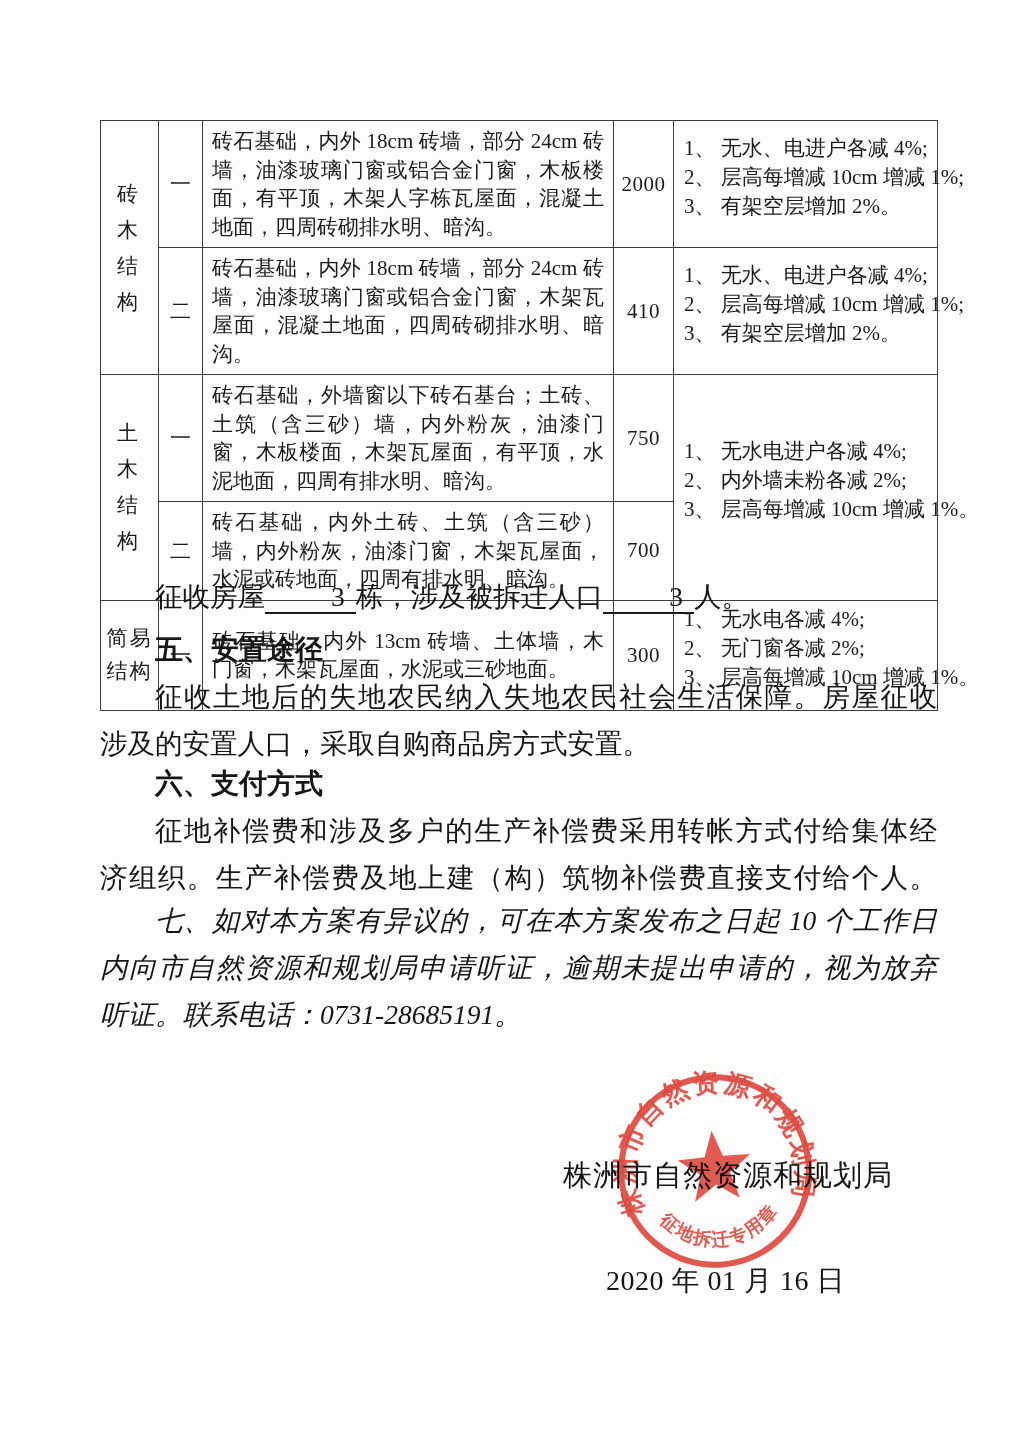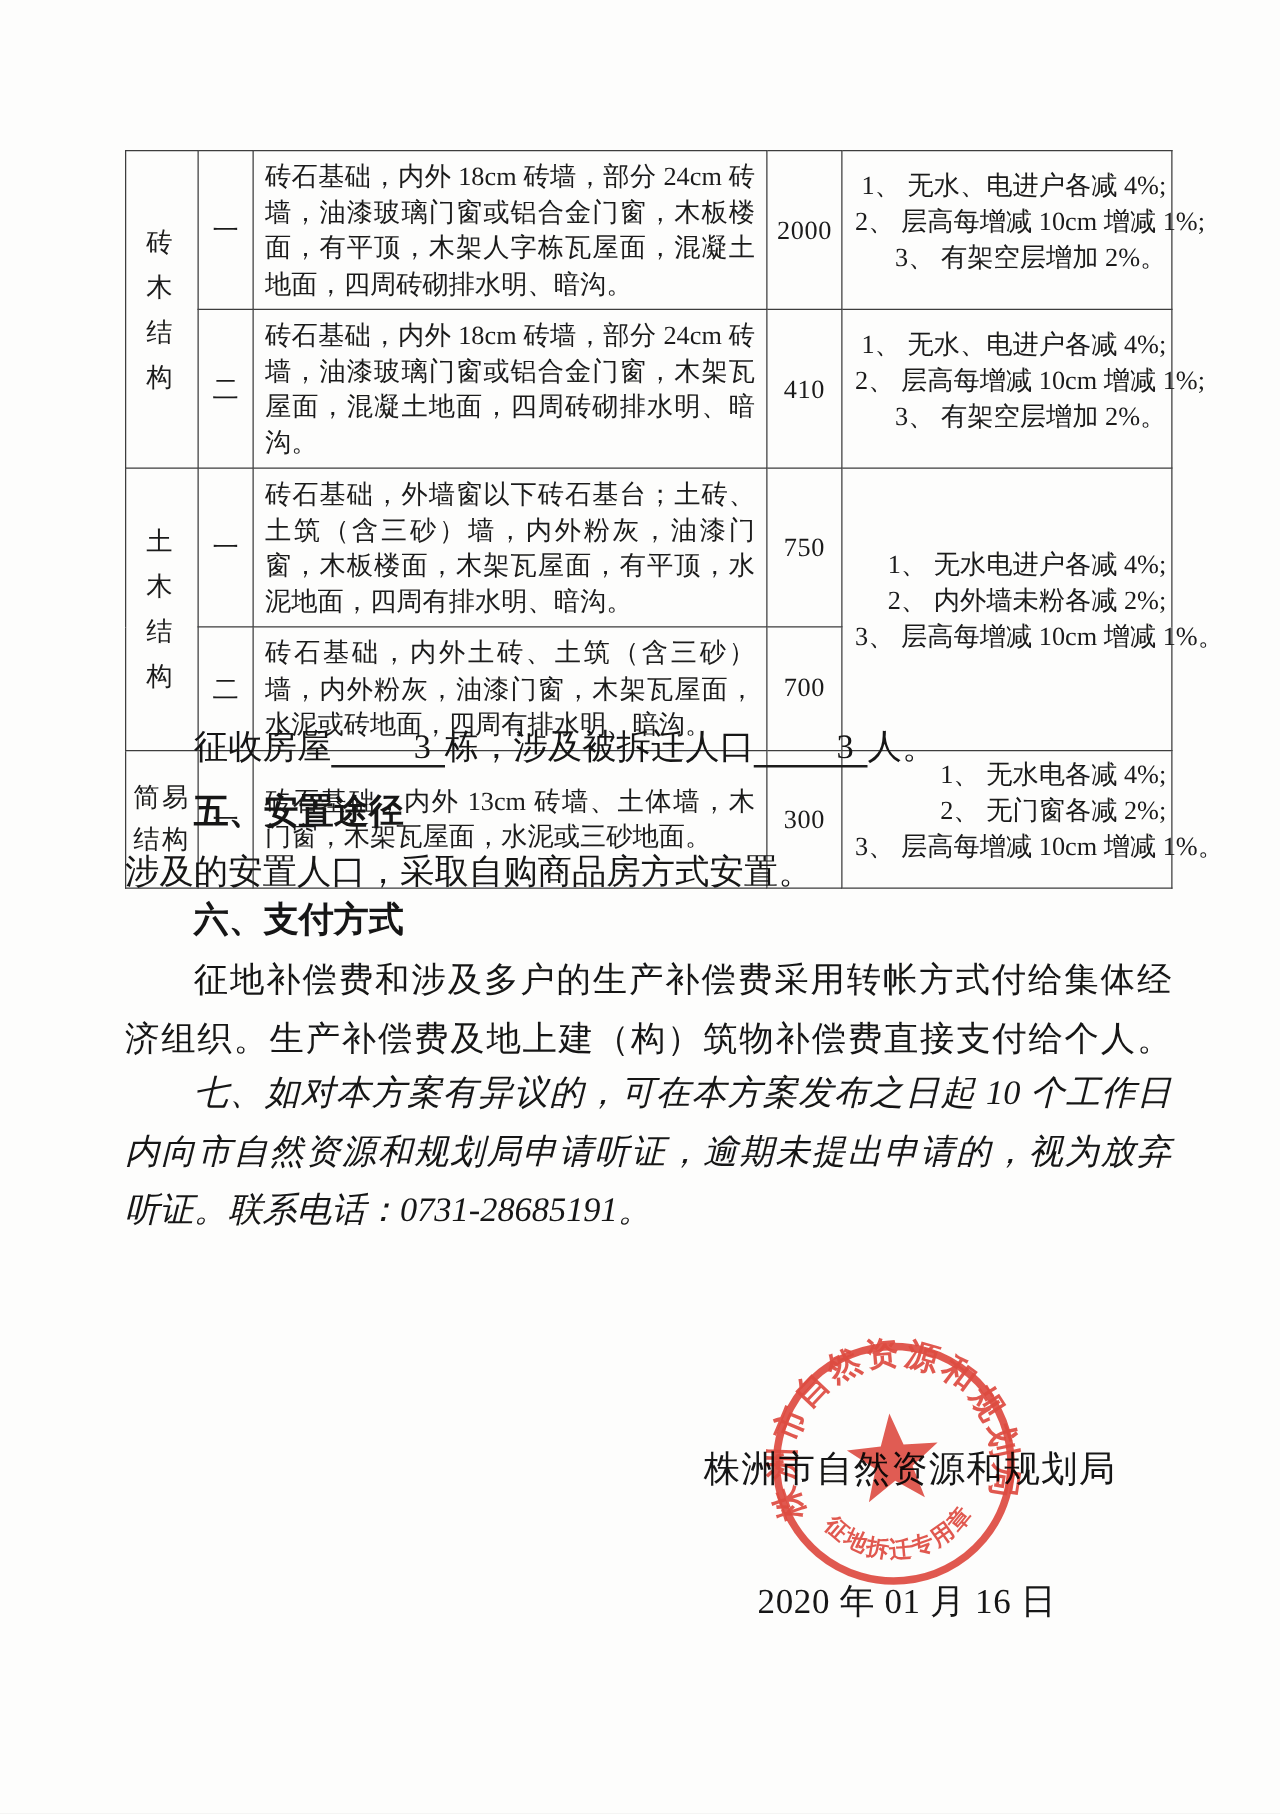--- a/index.html
+++ b/index.html
@@ -17,21 +17,21 @@
   table.comp td {
     border:1.5px solid #3d3d3d; vertical-align:middle;
     font-size:21px; color:#1b1b1b;
   }
   td.c-type { text-align:center; font-size:23px; }
   .vtext { width:25px; margin:0 auto; line-height:36px; word-break:break-all; text-align:left; }
   .vtext2 div { line-height:33px; text-align:center; letter-spacing:2px; }
   td.c-grade { text-align:center; font-size:23px; }
   td.c-desc { padding:6px 9px; line-height:28.5px; text-align:justify; font-size:20.5px; }
   td.c-price { text-align:center; font-size:23px; letter-spacing:0.5px; }
-  td.c-adj { padding:4px 4px 18px 10px; font-size:19.5px;text-align:right; }
+  td.c-adj { padding:4px 4px 18px 10px; font-size:19.5px; }
   td.c-adj .adj-line { line-height:29px; white-space:nowrap; }
   
   .bodytext { position:absolute; left:100px; top:573px; width:837px; font-size:27.5px; line-height:47px; }
   .line { display:block; }
   .ind { text-indent:55px; }
   .jfull { text-align:justify; text-align-last:justify; }
   .heading { font-weight:bold; font-size:28px; line-height:47px; text-indent:55px; }
   .h5gap { margin-top:6px; }
   .h6gap { margin-top:-7px; }
   .p7gap { margin-top:-4px;font-style:italic; }
@@ -119,20 +119,21 @@
   </tbody>
     </table>
 
   <div class="bodytext">
     <div class="line ind">
       <span>征收房屋</span><span class="uline">3</span><span>栋，涉及被拆迁人口</span><span class="uline">3</span><span>人。</span>
     </div>
 
     <div class="heading h5gap">五、安置途径</div>
     <div>
+      <span class="line ind jfull">征收土地后的失地农民纳入失地农民社会生活保障。房屋征收</span>
       <span class="line">涉及的安置人口，采取自购商品房方式安置。</span>
     </div>
 
     <div class="heading h6gap">六、支付方式</div>
     <div>
       <span class="line ind jfull">征地补偿费和涉及多户的生产补偿费采用转帐方式付给集体经</span>
       <span class="line jfull">济组织。生产补偿费及地上建（构）筑物补偿费直接支付给个人。</span>
     </div>
 
     <div class="p7gap">

